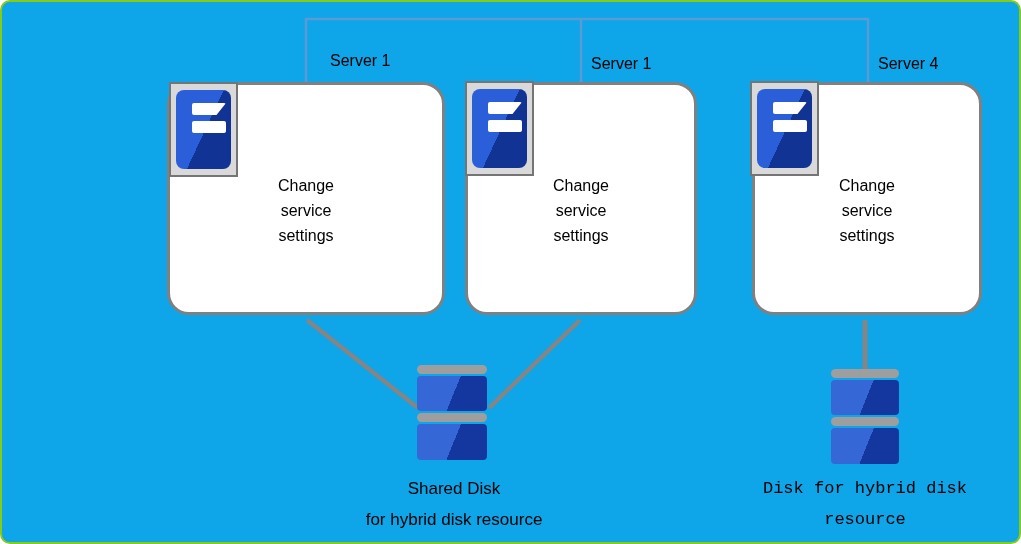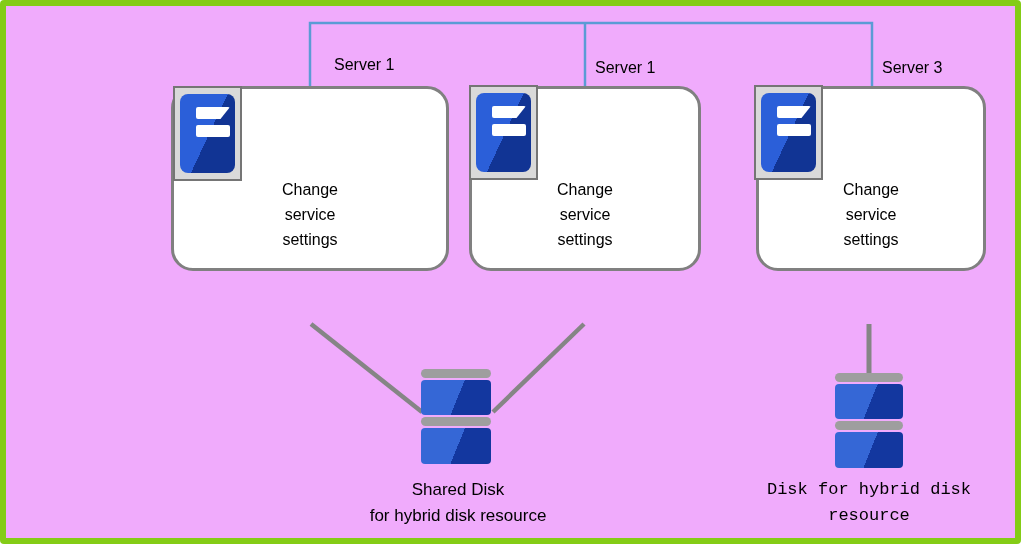--- a/index.html
+++ b/index.html
@@ -1,23 +1,23 @@
 <!DOCTYPE html>
 <html><head>
 <meta charset="utf-8">
 <style>
   html,body{margin:0;padding:0;background:#ffffff;}
   body{font-family:"Liberation Sans", sans-serif;color:#000;}
   .canvas{
     position:relative;width:1021px;height:544px;box-sizing:border-box;
-    background:#f0abfc;border:6px solid #84cc16;border-radius:4px;overflow:hidden;
+    background:#0ea5e9;border:2px solid #84cc16;border-radius:10px;overflow:hidden;
   }
   .lines{position:absolute;left:0;top:0;width:1021px;height:544px;}
   .server-box{
-    position:absolute;top:80px;height:185px;box-sizing:border-box;
+    position:absolute;top:80px;height:233px;box-sizing:border-box;
     background:#fff;border:3px solid #808080;border-radius:22px;
   }
   .box1{left:165px;width:278px;}
   .box2{left:463px;width:232px;}
   .box3{left:750px;width:230px;}
   .server-label{
     position:absolute;font-size:16px;line-height:18px;white-space:nowrap;
   }
   .lbl1{left:328px;top:50px;}
   .lbl2{left:589px;top:53px;}
@@ -49,40 +49,40 @@
   .disk-single{left:829px;top:367px;width:68px;}
   .disk-bar{height:9px;background:#9e9e9e;border-radius:4.5px;}
   .disk-platter{
     height:35px;border-radius:4px;margin:2px 0;
     background:linear-gradient(112deg,#3567d6 0%,#3567d6 52%,#13379f 52%,#13379f 100%);
   }
   .disk-platter.last{height:36px;margin-bottom:0;}
   .disk-bar.mid{margin-top:0;}
   .caption{
     position:absolute;top:471px;width:300px;text-align:center;
-    font-size:17px;line-height:26px;white-space:pre-line;
+    font-size:17px;line-height:31px;white-space:pre-line;
   }
   .cap-shared{left:302px;}
   .cap-single{left:713px;font-family:Liberation Mono, monospace;}
 </style>
 </head>
 <body>
 
 <div class="canvas">
 
   <svg class="lines" viewBox="0 0 1021 544">
     <path d="M304 80 L304 17 L866 17 L866 80 M579 17 L579 80" fill="none" stroke-width="2.5" stroke="#5B9BD5"></path>
     <line x1="305" y1="318" x2="416" y2="406" stroke-width="4.5" stroke="#858585"></line>
     <line x1="578" y1="318" x2="487" y2="406" stroke-width="4.5" stroke="#858585"></line>
     <line x1="863" y1="318" x2="863" y2="370" stroke-width="5" stroke="#858585"></line>
   </svg>
 
   <div class="server-label lbl1">Server 1</div>
   <div class="server-label lbl2">Server 1</div>
-  <div class="server-label lbl3">Server 3</div>
+  <div class="server-label lbl3">Server 4</div>
 
   <div class="server-box box1">
     <div class="action-text">Change
 service
 settings</div>
   </div>
   <div class="server-box box2">
     <div class="action-text">Change
 service
 settings</div>

